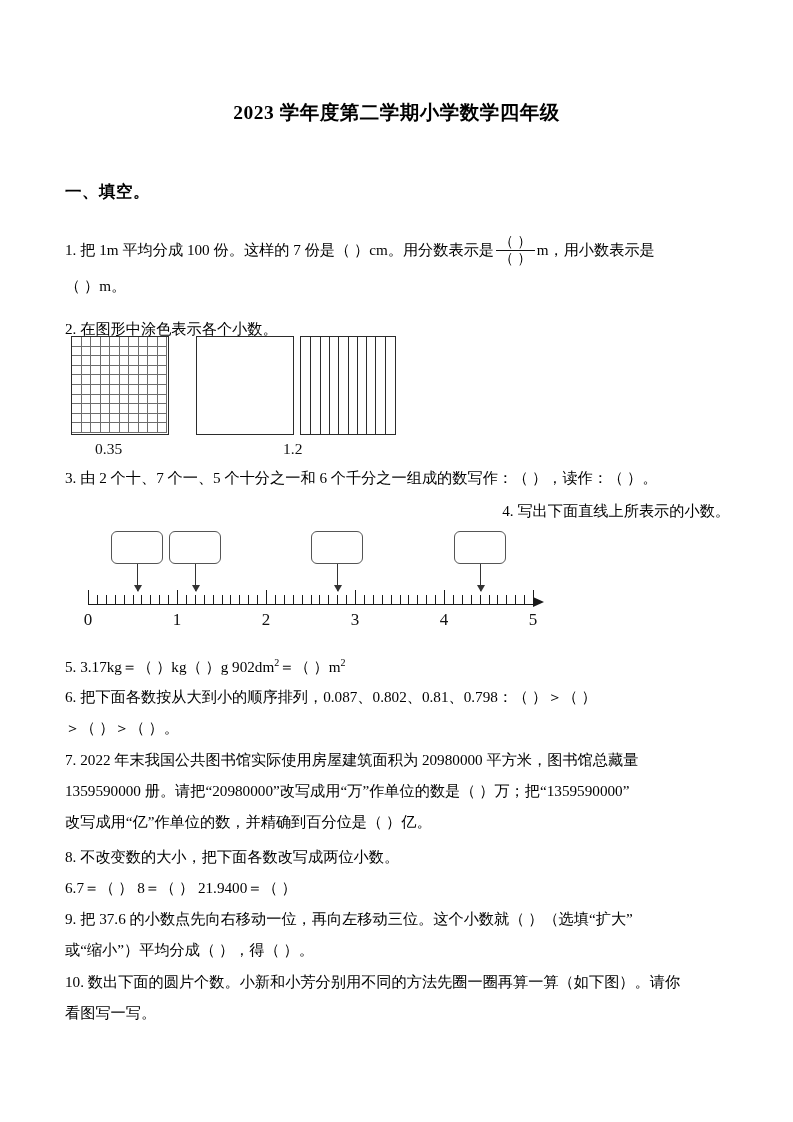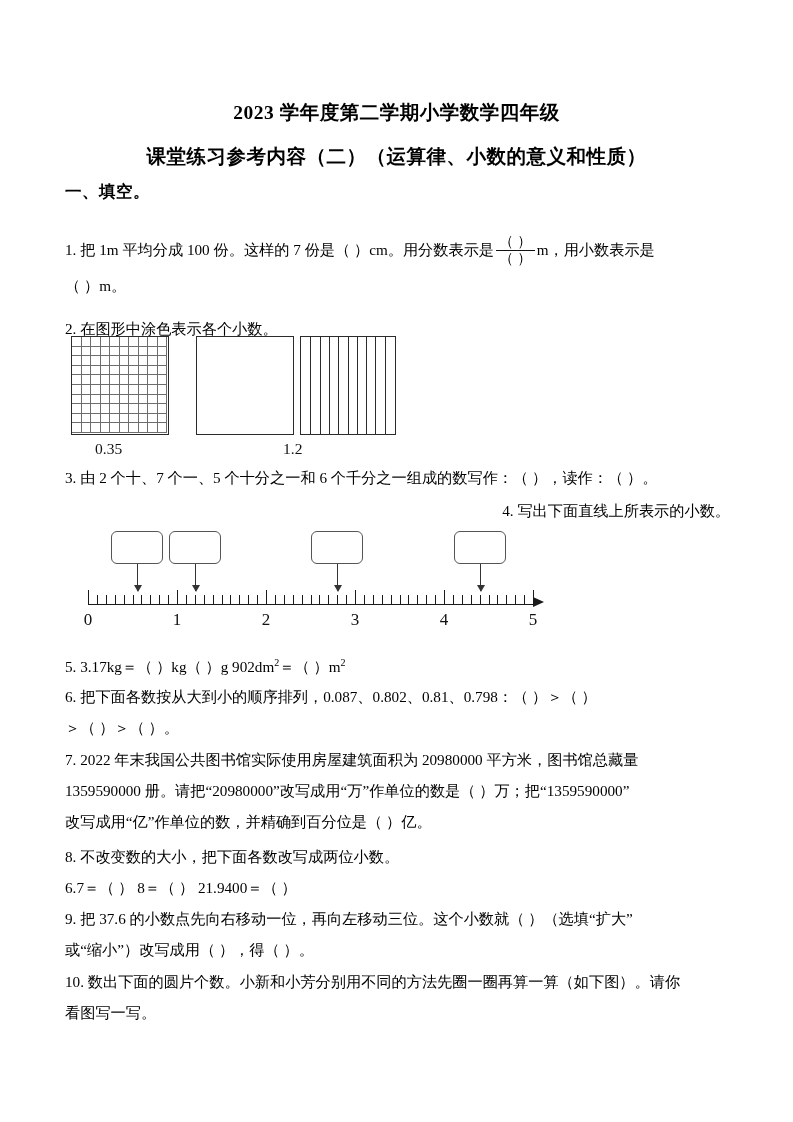--- a/index.html
+++ b/index.html
@@ -97,21 +97,20 @@
     border-top:7px solid #333;
   }
 </style>
 </head>
 <body>
 
 <div class="page">
 
   <div class="title-block">
     <div class="title-line">2023 学年度第二学期小学数学四年级</div>
-    <div class="title-line second">课堂练习参考内容（二）（运算律、小数的意义和性质）</div>
   </div>
 
   <div class="section-head">一、填空。</div>
 
   <div class="q" style="top:234px;">
     <span class="qtext">1. 把 1m 平均分成 100 份。这样的 7 份是（        ）cm。用分数表示是</span><span class="frac"><span class="num">（  ）</span><span class="bar"></span><span class="den">（  ）</span></span><span class="qtext">m，用小数表示是</span><br>
     <span class="qtext">（      ）m。</span>
   </div>
 
   <div class="q" style="top:313px;">
@@ -344,21 +343,21 @@
     <span class="qtext">改写成用“亿”作单位的数，并精确到百分位是（          ）亿。</span>
   </div>
 
   <div class="q" style="top:841px;">
     <span class="qtext">8. 不改变数的大小，把下面各数改写成两位小数。</span><br>
     <span class="qtext">6.7＝（          ）     8＝（          ）      21.9400＝（          ）</span>
   </div>
 
   <div class="q" style="top:903px;">
     <span class="qtext">9. 把 37.6 的小数点先向右移动一位，再向左移动三位。这个小数就（          ）（选填“扩大”</span><br>
-    <span class="qtext">或“缩小”）改写成用（          ），得（          ）。</span>
+    <span class="qtext">或“缩小”）平均分成（          ），得（          ）。</span>
   </div>
 
   <div class="q" style="top:966px;">
     <span class="qtext">10. 数出下面的圆片个数。小新和小芳分别用不同的方法先圈一圈再算一算（如下图）。请你</span><br>
     <span class="qtext">看图写一写。</span>
   </div>
 
 </div>
 
 </body></html>

